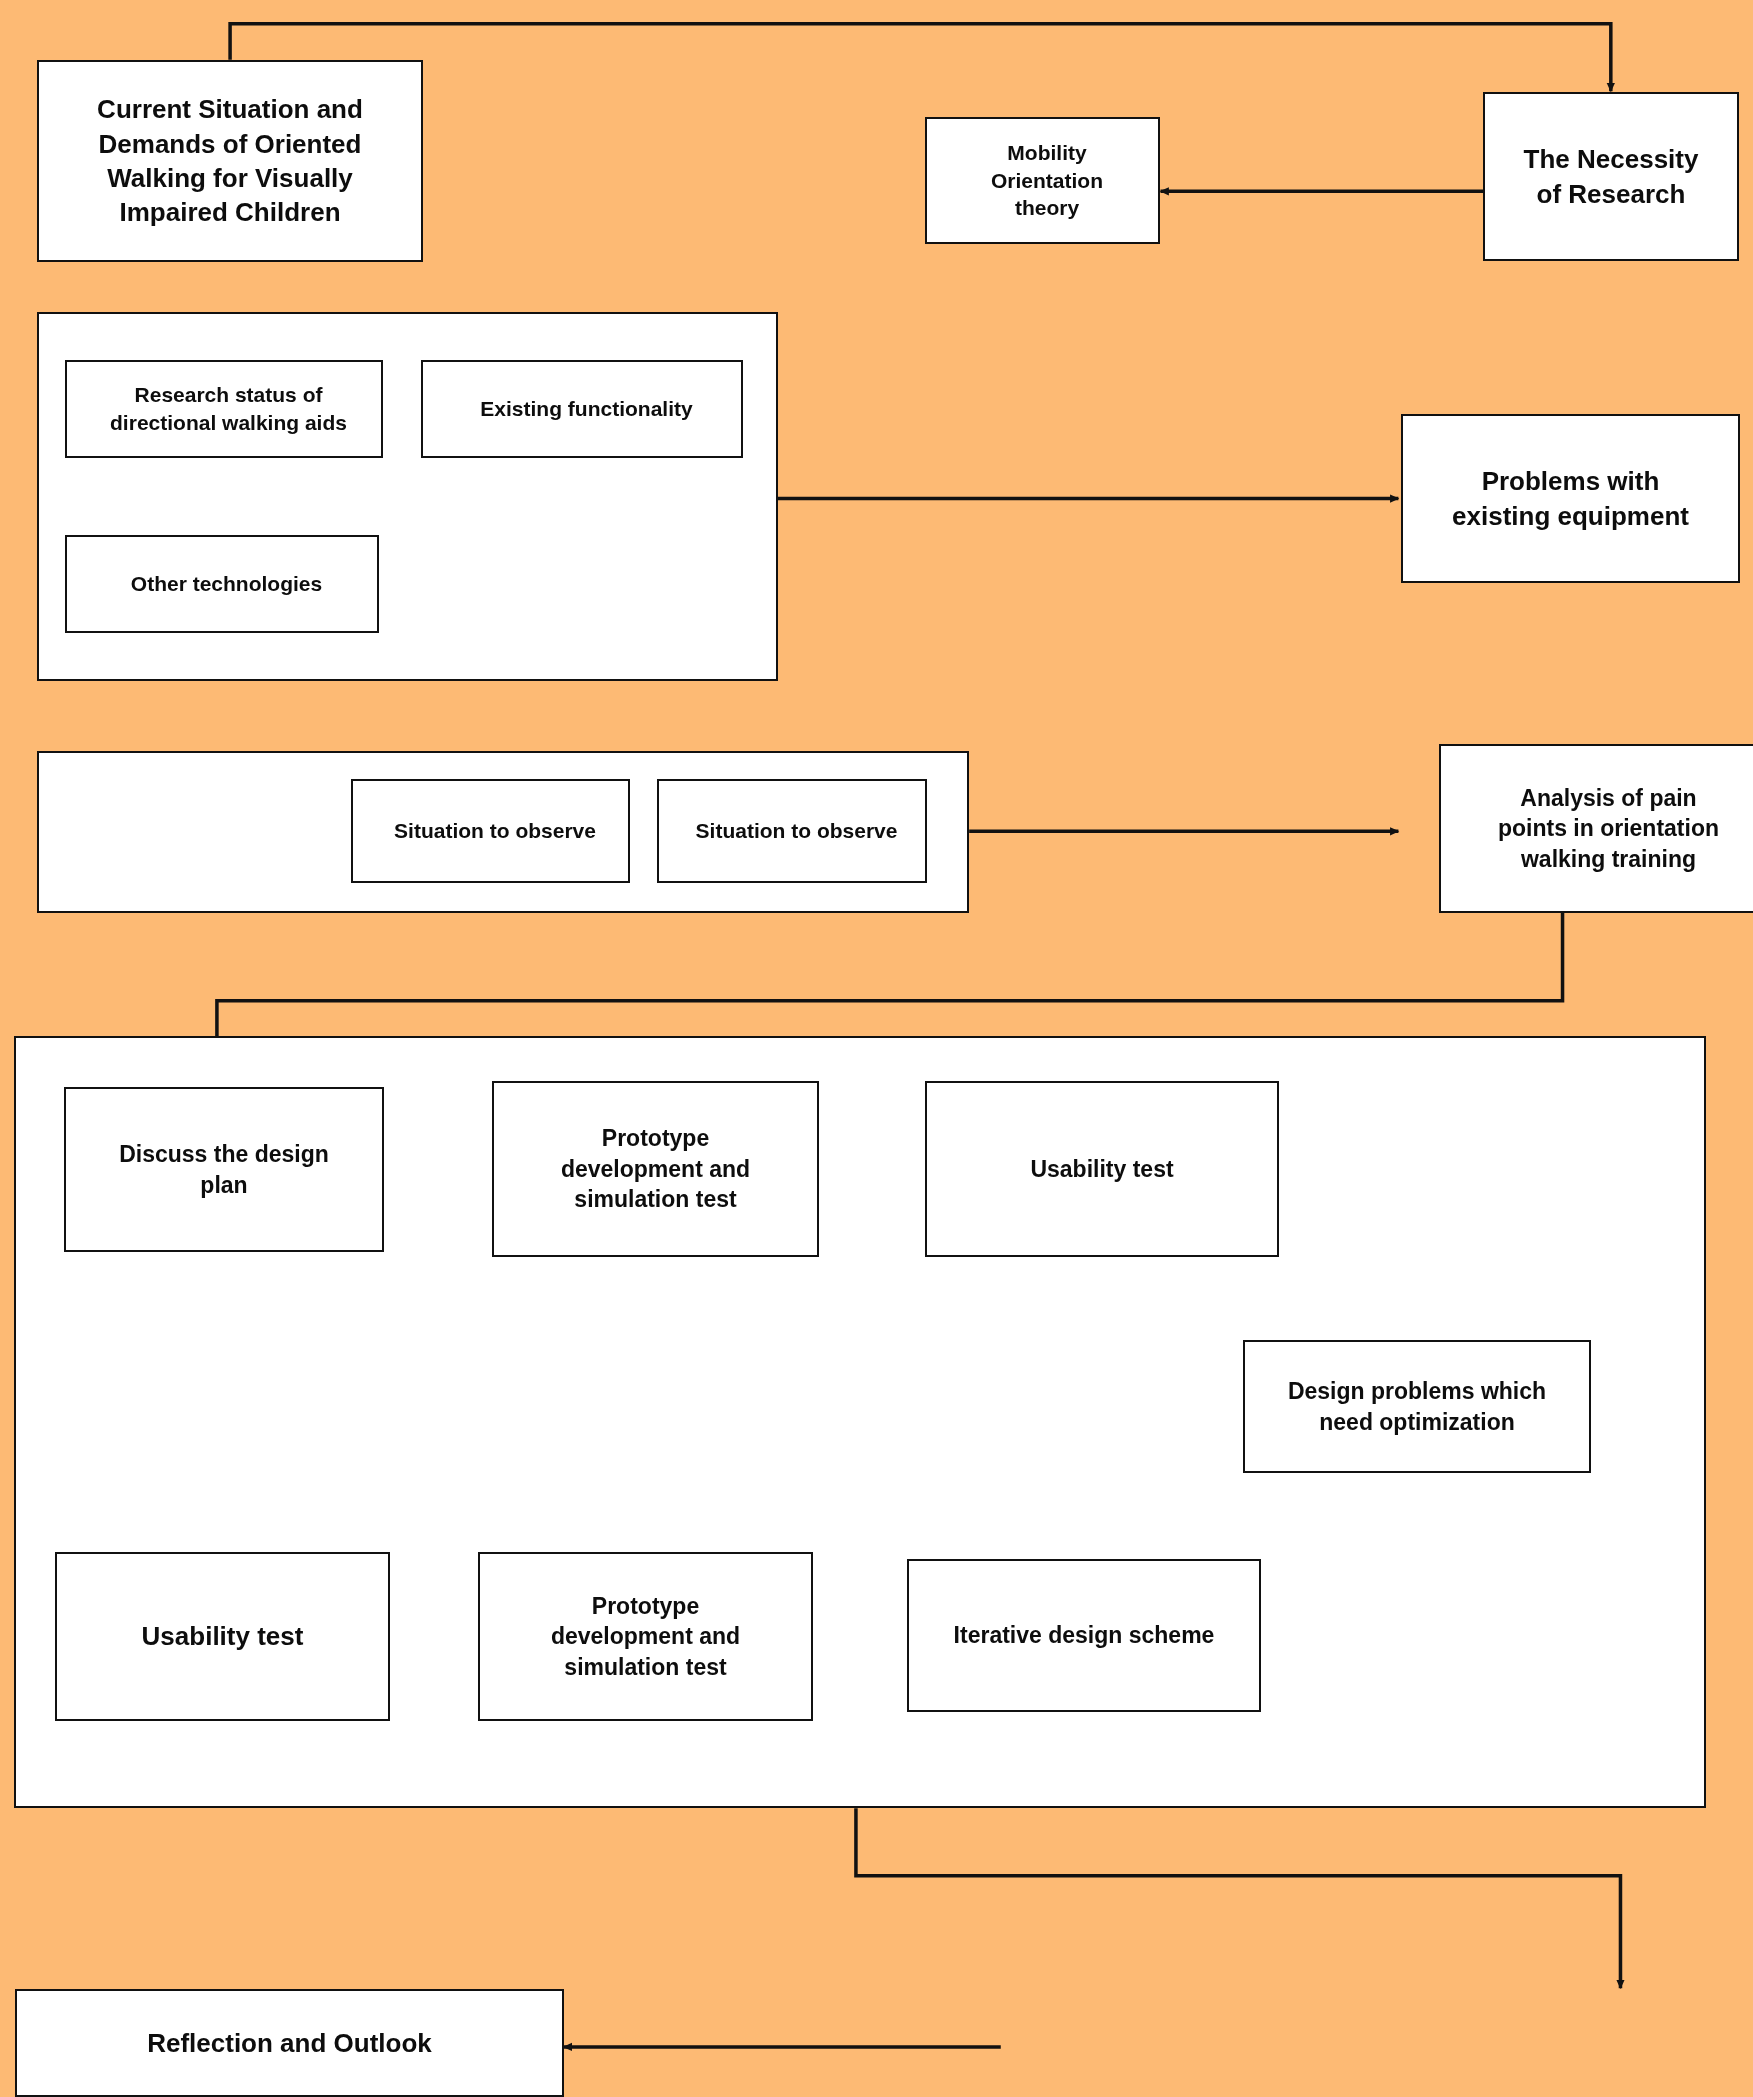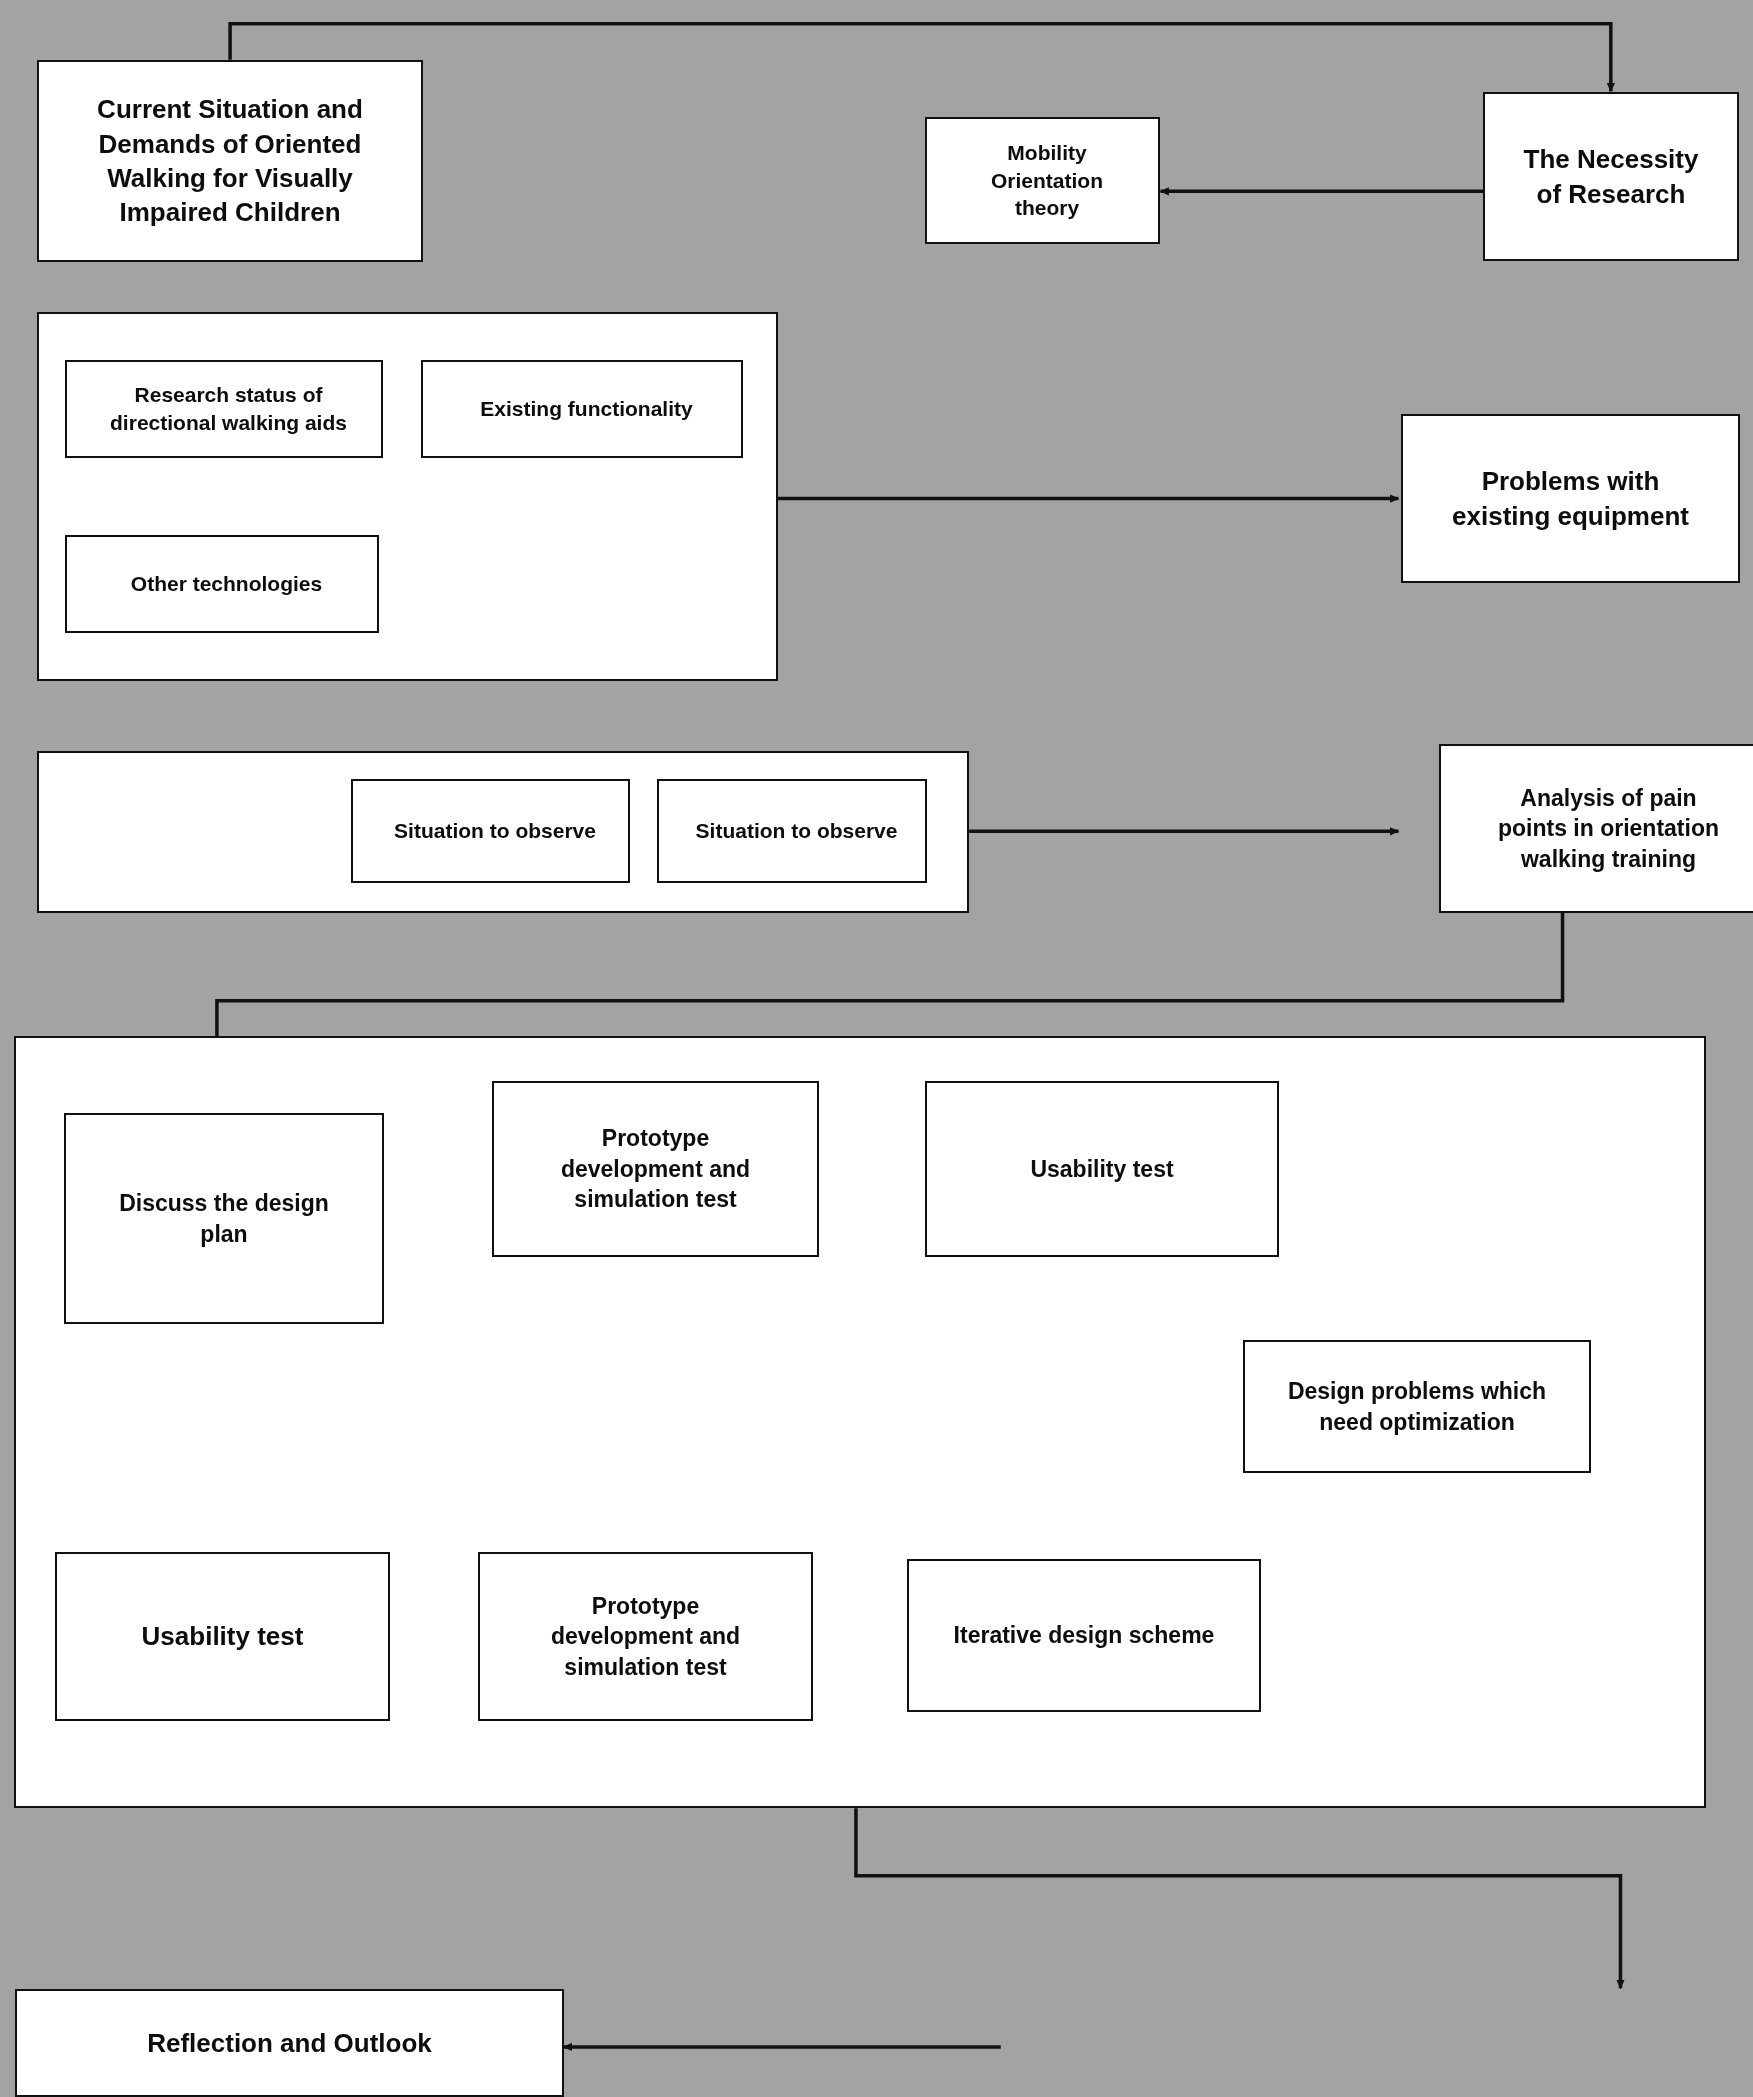--- a/index.html
+++ b/index.html
@@ -5,21 +5,21 @@
 <style>
   html, body {
     margin: 0;
     padding: 0;
     background: #ffffff;
   }
   #canvas {
     position: relative;
     width: 1754px;
     height: 2097px;
-    background: #a3a3a3;
+    background: #fdba74;
     font-family: "Liberation Sans", sans-serif;
     overflow: hidden;
   }
   .node {
     position: absolute;
     box-sizing: border-box;
     border: 2.6px solid #111111;
     background: #ffffff;
     display: flex;
     align-items: center;
@@ -128,21 +128,21 @@
 
 
   <div class="node fs-sm" style="left:351px; top:779px; width:279px; height:104px;">Situation to observe</div>
 
   <div class="node fs-sm" style="left:657px; top:779px; width:270px; height:104px;">Situation to observe</div>
 
   <div class="node fs-md" style="left:1401px; top:744px; width:339px; height:169px;margin-left:38px;">Analysis of pain
 points in orientation
 walking training</div>
 
-  <div class="node fs-md" style="left:64px; top:1087px; width:320px; height:211px;margin-top:26px;">Discuss the design
+  <div class="node fs-md" style="left:64px; top:1087px; width:320px; height:165px;">Discuss the design
 plan</div>
 
   <div class="node fs-md" style="left:492px; top:1081px; width:327px; height:176px;">Prototype
 development and
 simulation  test</div>
 
   <div class="node fs-md" style="left:925px; top:1081px; width:354px; height:176px;">Usability test</div>
 
   <div class="node fs-md" style="left:1243px; top:1340px; width:348px; height:133px;">Design problems  which
 need optimization</div>

